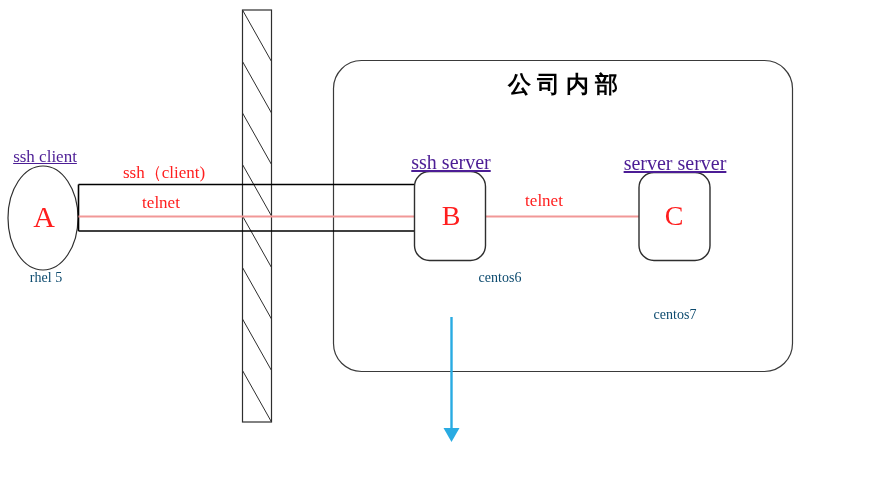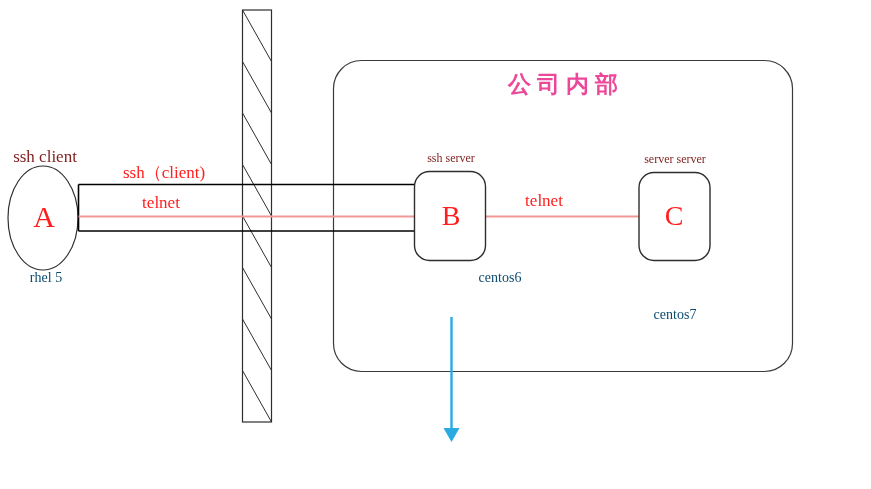--- a/index.html
+++ b/index.html
@@ -12,28 +12,28 @@
     overflow: hidden;
   }
   .canvas svg { position: absolute; left: 0; top: 0; }
   .lbl {
     position: absolute;
     white-space: nowrap;
     transform: translateX(-50%);
     line-height: 1;
     user-select: none;
   }
-  .black  { color: #7f1d1d; font-size: 17px; }
-  .small  { font-size: 12px; }
+  .black  { color: #4c1d95; font-size: 17px; text-decoration: underline; }
+  .small  { font-size: 20px; }
   .gray   { color: #0c4a6e; font-size: 14px; }
   .redtxt { color: #ff1e1e; font-size: 17px; }
   .node-letter { color: #ff1e1e; font-size: 28px; }
   .letter-a { font-size: 30px; }
   .zone-title {
-    color: #ec4899;
+    color: #000000;
     font-size: 23px;
     font-weight: bold;
     letter-spacing: 6px;
   }
   .command {
     position: absolute;
     left: 89px;
     top: 446px;
     font-family: "Liberation Sans", sans-serif;
     font-weight: bold;

